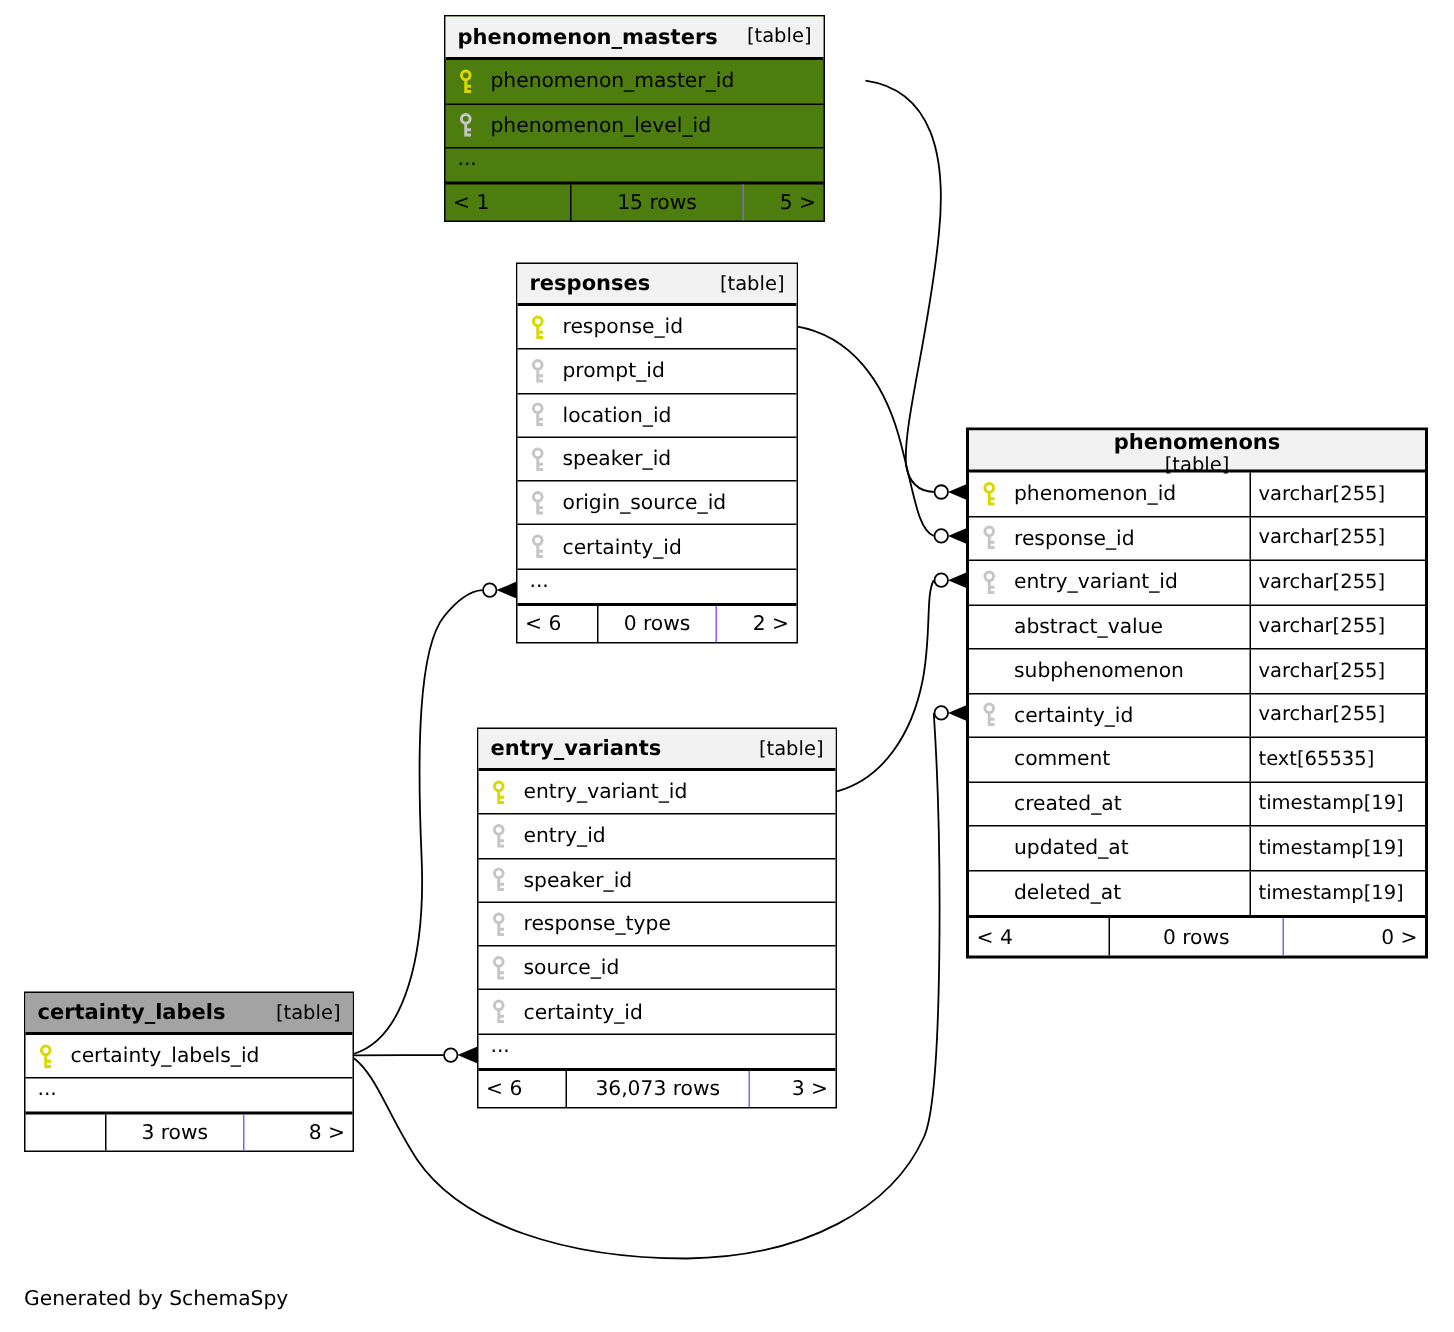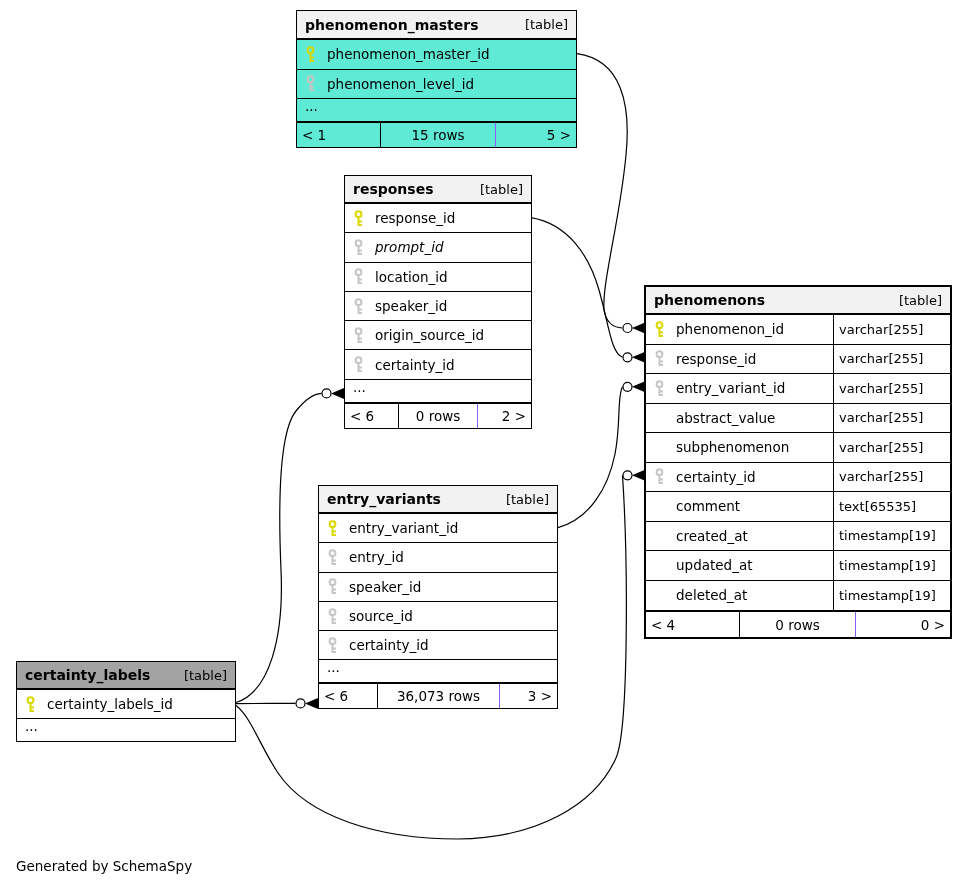--- a/index.html
+++ b/index.html
@@ -80,21 +80,21 @@
       <polygon points="344,387.9 344,398.9 331,393.4" fill="#000000" stroke="none"></polygon>
     </g>
 
     <g>
       <path d="M 236,703.6 C 255,703.5 276,703.4 295.5,703.4"></path>
       <circle cx="300.5" cy="703.4" r="4.5" fill="#ffffff"></circle>
       <polygon points="318,697.9 318,708.9 305,703.4" fill="#000000" stroke="none"></polygon>
     </g>
   </svg>
 
-  <div class="tbl" id="tbl-phenomenon_masters" style="left: 296px; top: 10px; width: 281px; background: #5eead4;">
+  <div class="tbl" id="tbl-phenomenon_masters" style="left: 296px; top: 10px; width: 254px; background: #4d7c0f;">
       <div class="hdr" style="height: 29px; background: rgb(242, 242, 242);">
         <span class="tname">phenomenon_masters</span>
         <span class="ttag">[table]</span>
       </div>
       <div class="row" style="height: 29.5px;">
         <div class="nwrap">
           <span class="keyslot">
             <svg width="12" height="17" viewBox="0 0 12 17">
               <circle cx="5.5" cy="4.2" r="2.9" fill="none" stroke="#d9d900" stroke-width="2"></circle>
               <path d="M5.5 7 V16 M5.5 11.5 H9 M5.5 15 H9" stroke="#d9d900" stroke-width="2" fill="none"></path>
@@ -130,21 +130,21 @@
         <div class="nwrap">
           <span class="keyslot">
             <svg width="12" height="17" viewBox="0 0 12 17">
               <circle cx="5.5" cy="4.2" r="2.9" fill="none" stroke="#d9d900" stroke-width="2"></circle>
               <path d="M5.5 7 V16 M5.5 11.5 H9 M5.5 15 H9" stroke="#d9d900" stroke-width="2" fill="none"></path>
             </svg>
           </span>
           <span>response_id</span>
         </div>
       </div>
-      <div class="row" style="height: 29.3px; font-style: italic;">
+      <div class="row" style="height: 29.3px;">
         <div class="nwrap">
           <span class="keyslot">
             <svg width="12" height="17" viewBox="0 0 12 17">
               <circle cx="5.5" cy="4.2" r="2.9" fill="none" stroke="#c6c6c6" stroke-width="2"></circle>
               <path d="M5.5 7 V16 M5.5 11.5 H9 M5.5 15 H9" stroke="#c6c6c6" stroke-width="2" fill="none"></path>
             </svg>
           </span>
           <span>prompt_id</span>
         </div>
       </div>
@@ -193,21 +193,21 @@
         </div>
       </div>
       <div class="ellipsis" style="height: 22px; border-bottom: none;">...</div>
       <div class="foot" style="height: 26px;">
         <span class="fl" style="width: 54px;">&lt; 6</span>
         <span class="fc" style="width: 79px;">0 rows</span>
         <span class="fr">2 &gt;</span>
       </div>
     </div>
   <div class="tbl thick" id="tbl-phenomenons" style="left: 644px; top: 285px; width: 308px; background: rgb(255, 255, 255);">
-      <div class="hdr" style="height: 28px; background: rgb(242, 242, 242);">
+      <div class="hdr" style="height: 28px; background: rgb(242, 242, 242); flex-direction: column;">
         <span class="tname">phenomenons</span>
         <span class="ttag">[table]</span>
       </div>
       <div class="row" style="height: 29.5px;">
         <div class="nwrap">
           <span class="keyslot">
             <svg width="12" height="17" viewBox="0 0 12 17">
               <circle cx="5.5" cy="4.2" r="2.9" fill="none" stroke="#d9d900" stroke-width="2"></circle>
               <path d="M5.5 7 V16 M5.5 11.5 H9 M5.5 15 H9" stroke="#d9d900" stroke-width="2" fill="none"></path>
             </svg>
@@ -339,20 +339,31 @@
         </div>
       </div>
       <div class="row" style="height: 29.3px;">
         <div class="nwrap">
           <span class="keyslot">
             <svg width="12" height="17" viewBox="0 0 12 17">
               <circle cx="5.5" cy="4.2" r="2.9" fill="none" stroke="#c6c6c6" stroke-width="2"></circle>
               <path d="M5.5 7 V16 M5.5 11.5 H9 M5.5 15 H9" stroke="#c6c6c6" stroke-width="2" fill="none"></path>
             </svg>
           </span>
+          <span>response_type</span>
+        </div>
+      </div>
+      <div class="row" style="height: 29.3px;">
+        <div class="nwrap">
+          <span class="keyslot">
+            <svg width="12" height="17" viewBox="0 0 12 17">
+              <circle cx="5.5" cy="4.2" r="2.9" fill="none" stroke="#c6c6c6" stroke-width="2"></circle>
+              <path d="M5.5 7 V16 M5.5 11.5 H9 M5.5 15 H9" stroke="#c6c6c6" stroke-width="2" fill="none"></path>
+            </svg>
+          </span>
           <span>source_id</span>
         </div>
       </div>
       <div class="row" style="height: 29.3px;">
         <div class="nwrap">
           <span class="keyslot">
             <svg width="12" height="17" viewBox="0 0 12 17">
               <circle cx="5.5" cy="4.2" r="2.9" fill="none" stroke="#c6c6c6" stroke-width="2"></circle>
               <path d="M5.5 7 V16 M5.5 11.5 H9 M5.5 15 H9" stroke="#c6c6c6" stroke-width="2" fill="none"></path>
             </svg>
@@ -377,16 +388,21 @@
           <span class="keyslot">
             <svg width="12" height="17" viewBox="0 0 12 17">
               <circle cx="5.5" cy="4.2" r="2.9" fill="none" stroke="#d9d900" stroke-width="2"></circle>
               <path d="M5.5 7 V16 M5.5 11.5 H9 M5.5 15 H9" stroke="#d9d900" stroke-width="2" fill="none"></path>
             </svg>
           </span>
           <span>certainty_labels_id</span>
         </div>
       </div>
       <div class="ellipsis" style="height: 22px; border-bottom: none;">...</div>
+      <div class="foot" style="height: 26px;">
+        <span class="fl" style="width: 54px;"></span>
+        <span class="fc" style="width: 92px;">3 rows</span>
+        <span class="fr">8 &gt;</span>
+      </div>
     </div>
 
   <div class="credit">Generated by SchemaSpy</div>
 </div>
 
 </body></html>

